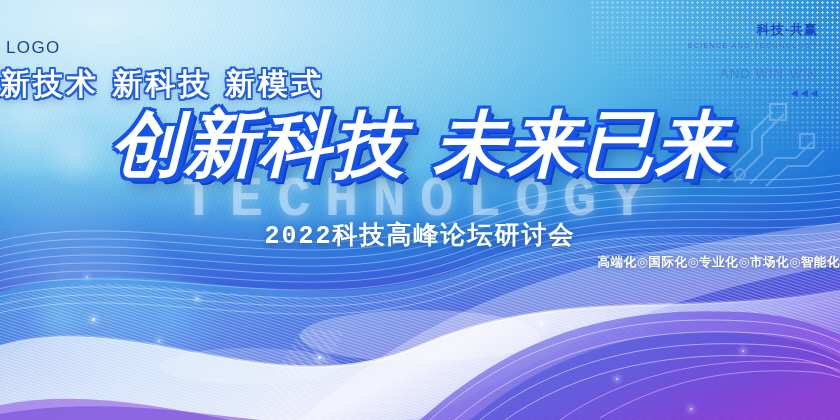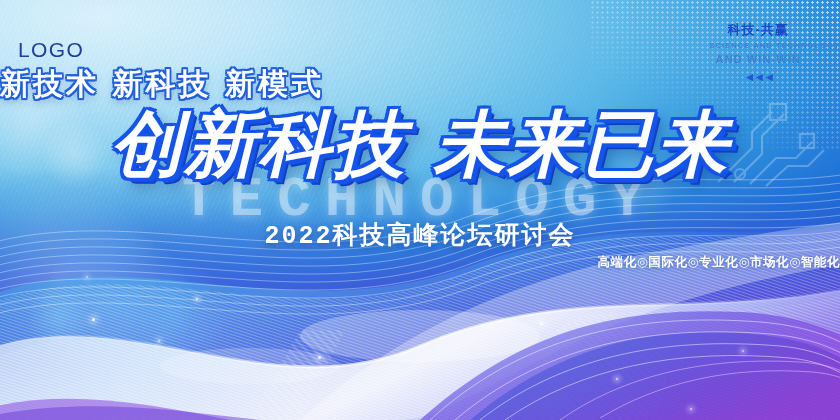--- a/index.html
+++ b/index.html
@@ -65,36 +65,36 @@
     color:rgba(255,255,255,.40);
     text-shadow:0 2px 10px rgba(255,255,255,.25);
     white-space:nowrap;
     font-family:Liberation Mono, monospace;
   }
 
   
   .stage{position:absolute;inset:0;}
 
   .logo{
-    position:absolute;left:18px;top:38px;
-    font-size:21px;letter-spacing:1.4px;color:#1d3f9e;
+    position:absolute;left:6px;top:38px;
+    font-size:17px;letter-spacing:1.4px;color:#1d3f9e;
     font-family:"Liberation Sans","DejaVu Sans",sans-serif;
   }
 
   .corner{
-    position:absolute;right:0;top:22px;text-align:center;line-height:1.25;
+    position:absolute;right:22px;top:22px;text-align:right;line-height:1.25;
   }
   .corner .cn{
     font-size:13px;font-weight:700;color:#1a49c8;letter-spacing:1px;
   }
   .corner .en{
     font-size:7.5px;font-weight:700;color:#3f7fd0;letter-spacing:1.1px;margin-top:3px;margin-left:33px;
   }
   .corner .en2{
-    font-size:11px;font-weight:700;color:#3f7fd0;letter-spacing:1.1px;margin-top:2px;
+    font-size:13px;font-weight:400;color:#3f7fd0;letter-spacing:1.1px;margin-top:15px;
   }
   .corner .arrows{
     margin-top:5px;font-size:12px;color:#2457d8;letter-spacing:-2px;line-height:1;
   }
 
   .sub-top{
     position:absolute;left:0;right:0;top:64px;text-align:left;
     font-size:30px;font-weight:700;letter-spacing:3px;color:#ffffff;
     -webkit-text-stroke:0px;
     text-shadow:

